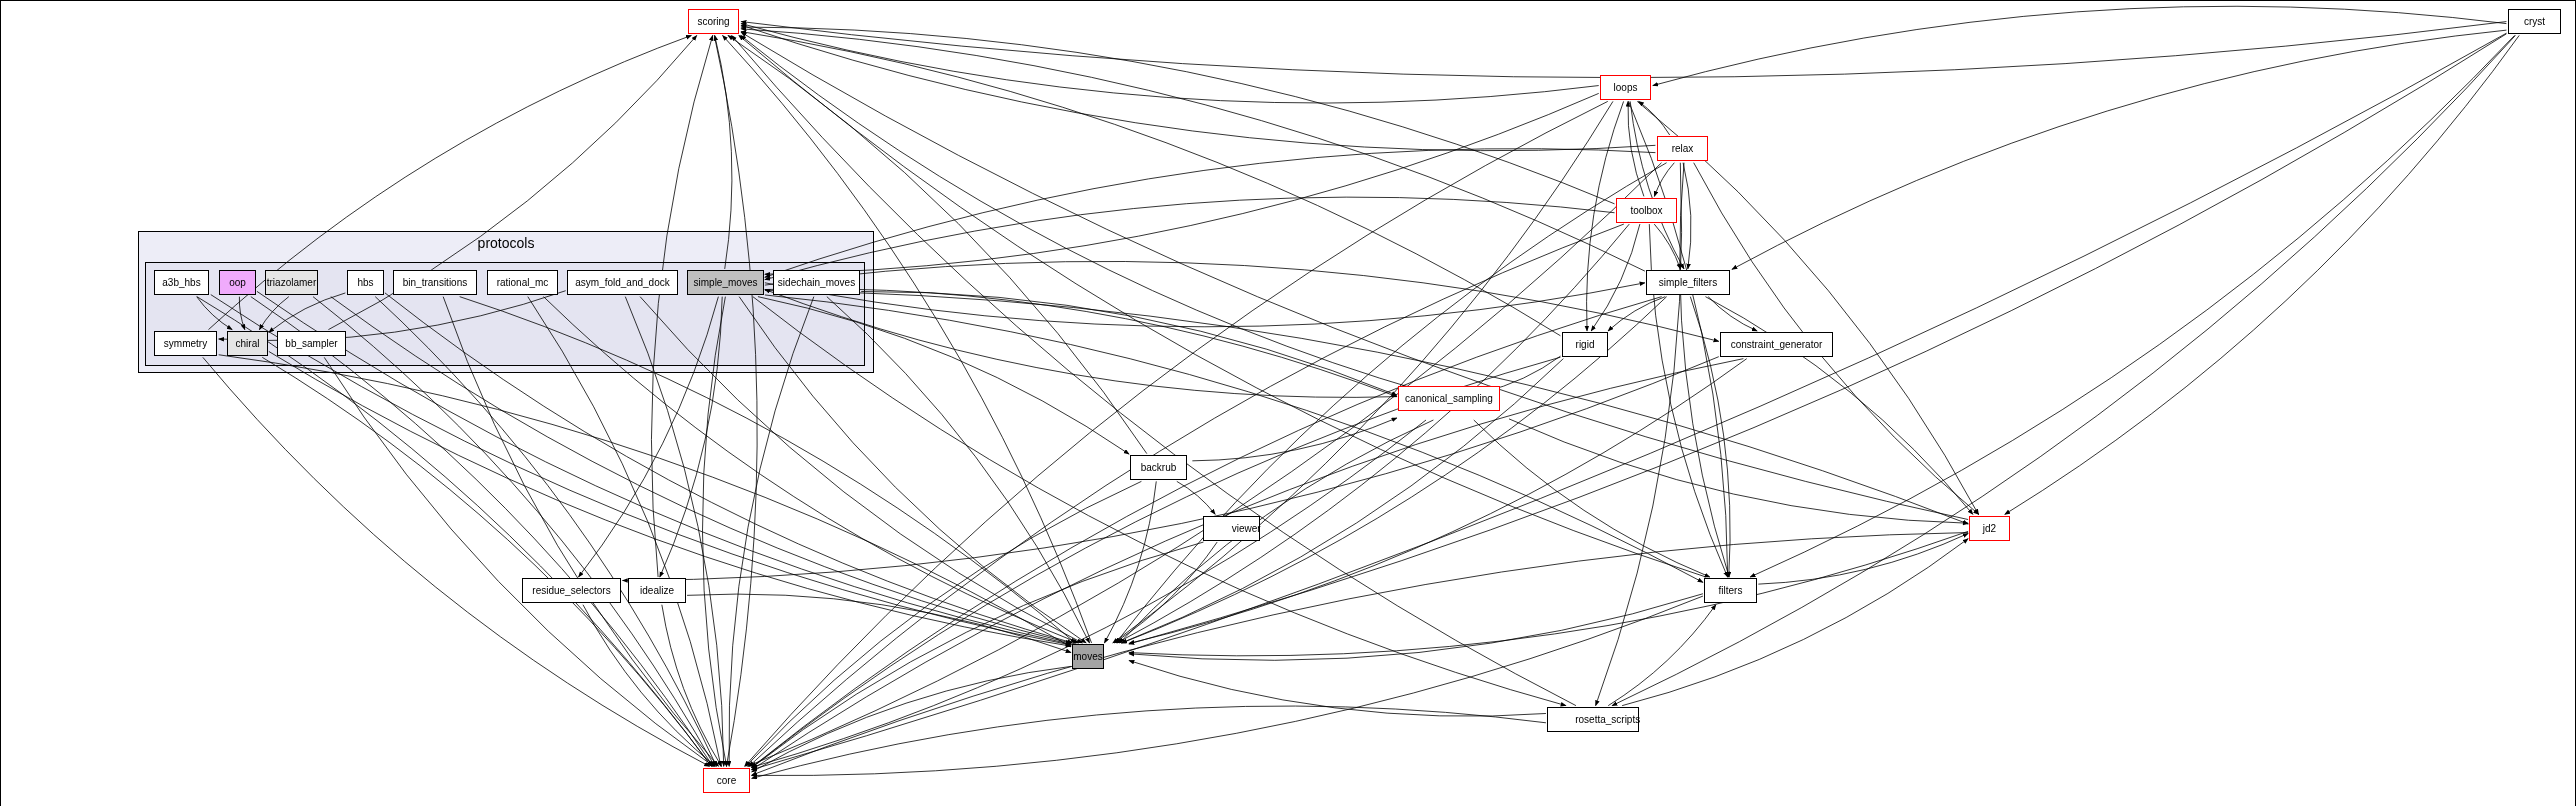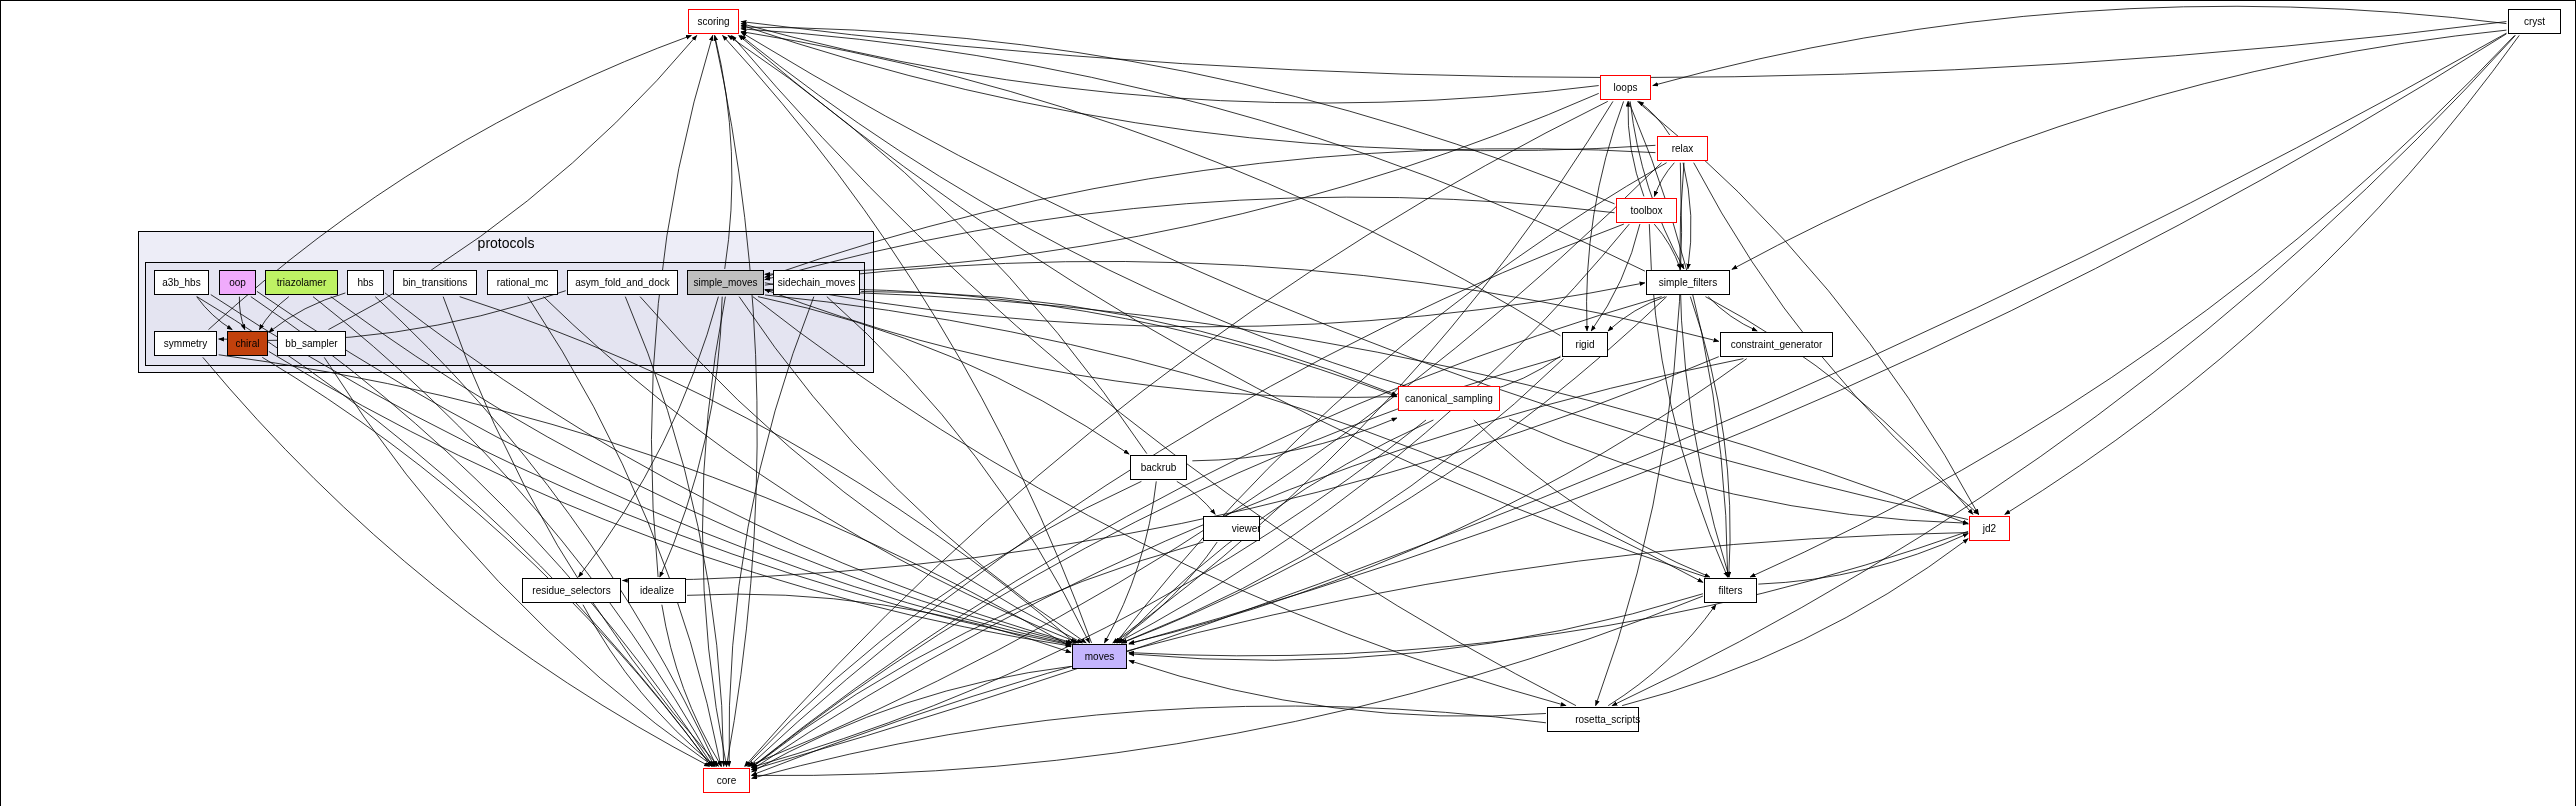--- a/index.html
+++ b/index.html
@@ -191,30 +191,30 @@
       <div class="node" style="left: 1645px; top: 269px; width: 84px; height: 25px; border-color: rgb(0, 0, 0); background: rgb(255, 255, 255);">simple_filters</div>
       <div class="node" style="left: 1561px; top: 331px; width: 46px; height: 25px; border-color: rgb(0, 0, 0); background: rgb(255, 255, 255);">rigid</div>
       <div class="node" style="left: 1719px; top: 331px; width: 113px; height: 25px; border-color: rgb(0, 0, 0); background: rgb(255, 255, 255);">constraint_generator</div>
       <div class="node" style="left: 1397px; top: 385px; width: 102px; height: 25px; border-color: rgb(255, 0, 0); background: rgb(255, 255, 255);">canonical_sampling</div>
       <div class="node" style="left: 1129px; top: 454px; width: 57px; height: 25px; border-color: rgb(0, 0, 0); background: rgb(255, 255, 255);">backrub</div>
       <div class="node" style="left: 1202px; top: 515px; width: 57px; height: 25px; border-color: rgb(0, 0, 0); background: rgb(255, 255, 255); padding-left: 32px;">viewer</div>
       <div class="node" style="left: 1968px; top: 515px; width: 41px; height: 25px; border-color: rgb(255, 0, 0); background: rgb(255, 255, 255);">jd2</div>
       <div class="node" style="left: 521px; top: 577px; width: 99px; height: 25px; border-color: rgb(0, 0, 0); background: rgb(255, 255, 255);">residue_selectors</div>
       <div class="node" style="left: 627px; top: 577px; width: 58px; height: 25px; border-color: rgb(0, 0, 0); background: rgb(255, 255, 255);">idealize</div>
       <div class="node" style="left: 1703px; top: 577px; width: 53px; height: 25px; border-color: rgb(0, 0, 0); background: rgb(255, 255, 255);">filters</div>
-      <div class="node" style="left: 1071px; top: 643px; width: 55px; height: 25px; border-color: rgb(0, 0, 0); background: #c4b5fd;">moves</div>
+      <div class="node" style="left: 1071px; top: 643px; width: 32px; height: 25px; border-color: rgb(0, 0, 0); background: #a3a3a3;">moves</div>
       <div class="node" style="left: 1546px; top: 706px; width: 92px; height: 25px; border-color: rgb(0, 0, 0); background: rgb(255, 255, 255); padding-left: 32px;">rosetta_scripts</div>
       <div class="node" style="left: 702px; top: 767px; width: 47px; height: 25px; border-color: rgb(255, 0, 0); background: rgb(255, 255, 255);">core</div>
       <div class="node" style="left: 153px; top: 269px; width: 55px; height: 25px; border-color: rgb(0, 0, 0); background: rgb(255, 255, 255);">a3b_hbs</div>
       <div class="node" style="left: 218px; top: 269px; width: 37px; height: 25px; border-color: rgb(0, 0, 0); background: #f0abfc; text-align: center;">oop</div>
-      <div class="node" style="left: 264px; top: 269px; width: 73px; height: 25px; border-color: rgb(0, 0, 0); background: #bef264;">triazolamer</div>
+      <div class="node" style="left: 264px; top: 269px; width: 53px; height: 25px; border-color: rgb(0, 0, 0); background: #e5e5e5;">triazolamer</div>
       <div class="node" style="left: 346px; top: 269px; width: 37px; height: 25px; border-color: rgb(0, 0, 0); background: rgb(255, 255, 255);">hbs</div>
       <div class="node" style="left: 392px; top: 269px; width: 84px; height: 25px; border-color: rgb(0, 0, 0); background: rgb(255, 255, 255);">bin_transitions</div>
       <div class="node" style="left: 486px; top: 269px; width: 71px; height: 25px; border-color: rgb(0, 0, 0); background: rgb(255, 255, 255);">rational_mc</div>
       <div class="node" style="left: 566px; top: 269px; width: 111px; height: 25px; border-color: rgb(0, 0, 0); background: rgb(255, 255, 255);">asym_fold_and_dock</div>
       <div class="node" style="left: 686px; top: 269px; width: 77px; height: 25px; border-color: rgb(0, 0, 0); background: rgb(191, 191, 191);">simple_moves</div>
       <div class="node" style="left: 772px; top: 269px; width: 87px; height: 25px; border-color: rgb(0, 0, 0); background: rgb(255, 255, 255);">sidechain_moves</div>
       <div class="node" style="left: 153px; top: 330px; width: 63px; height: 25px; border-color: rgb(0, 0, 0); background: rgb(255, 255, 255);">symmetry</div>
-      <div class="node" style="left: 226px; top: 330px; width: 41px; height: 25px; border-color: rgb(0, 0, 0); background: #c2410c;">chiral</div>
+      <div class="node" style="left: 226px; top: 330px; width: 41px; height: 25px; border-color: rgb(0, 0, 0); background: #e5e5e5;">chiral</div>
       <div class="node" style="left: 276px; top: 330px; width: 69px; height: 25px; border-color: rgb(0, 0, 0); background: rgb(255, 255, 255);">bb_sampler</div>
     </div>
 </div>
 
 
 </body></html>

